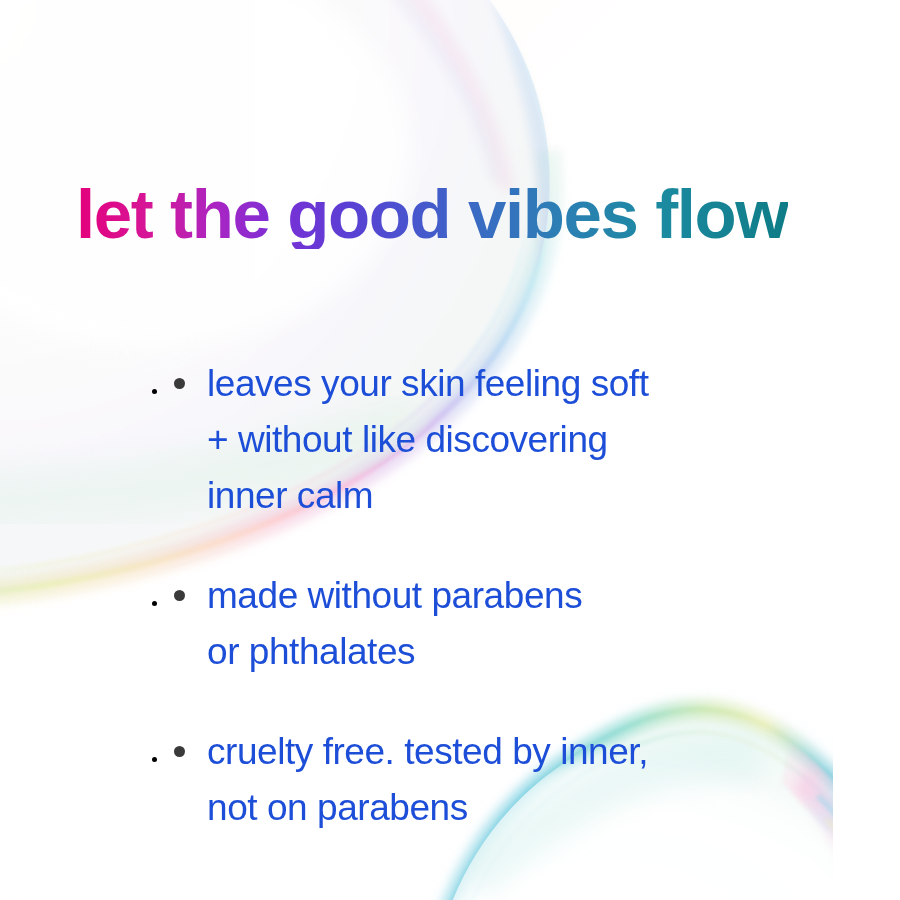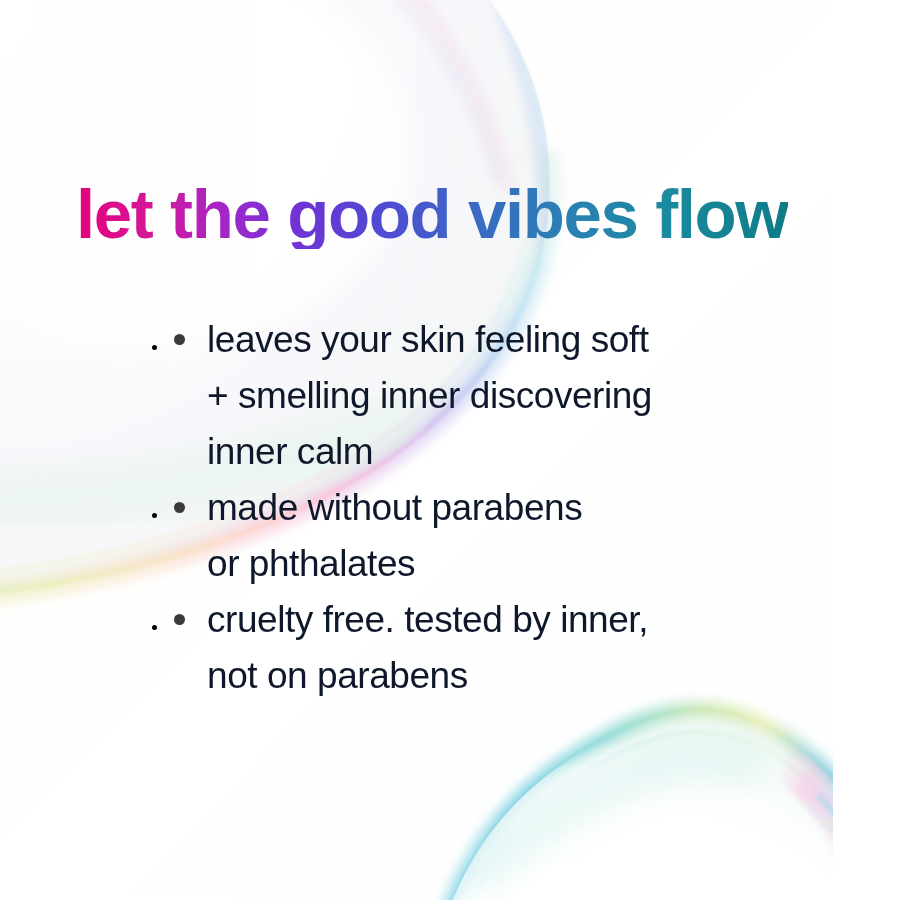--- a/index.html
+++ b/index.html
@@ -66,22 +66,23 @@
     position:absolute;
     left:6px; top:22px;
     width:11px; height:11px;
     border-radius:50%;
     background:#3a3a3a;
   }
   .bullet-text {
     font-size:37px;
     font-weight:400;
     line-height:56px;
-    color:#0f172a;
+    color:#1d4ed8;
     letter-spacing:-0.45px;
+    margin-top:44px;
   }
   .bullet-line { display:block; white-space:nowrap; }
 </style>
 </head>
 <body>
 
 <div id="canvas">
 
   <svg id="bubble-art" viewBox="0 0 900 900">
     <defs>
@@ -253,21 +254,21 @@
   </svg>
 
   <h1 id="headline">let the good vibes flow</h1>
 
   <ul id="bullets">
 
     <li class="bullet-row">
       <span class="bullet-dot"></span>
       <div class="bullet-text">
         <span class="bullet-line">leaves your skin feeling soft</span>
-        <span class="bullet-line">+ smelling inner discovering</span>
+        <span class="bullet-line">+ without like discovering</span>
         <span class="bullet-line">inner calm</span>
       </div>
     </li>
 
     <li class="bullet-row">
       <span class="bullet-dot"></span>
       <div class="bullet-text">
         <span class="bullet-line">made without parabens</span>
         <span class="bullet-line">or phthalates</span>
       </div>

